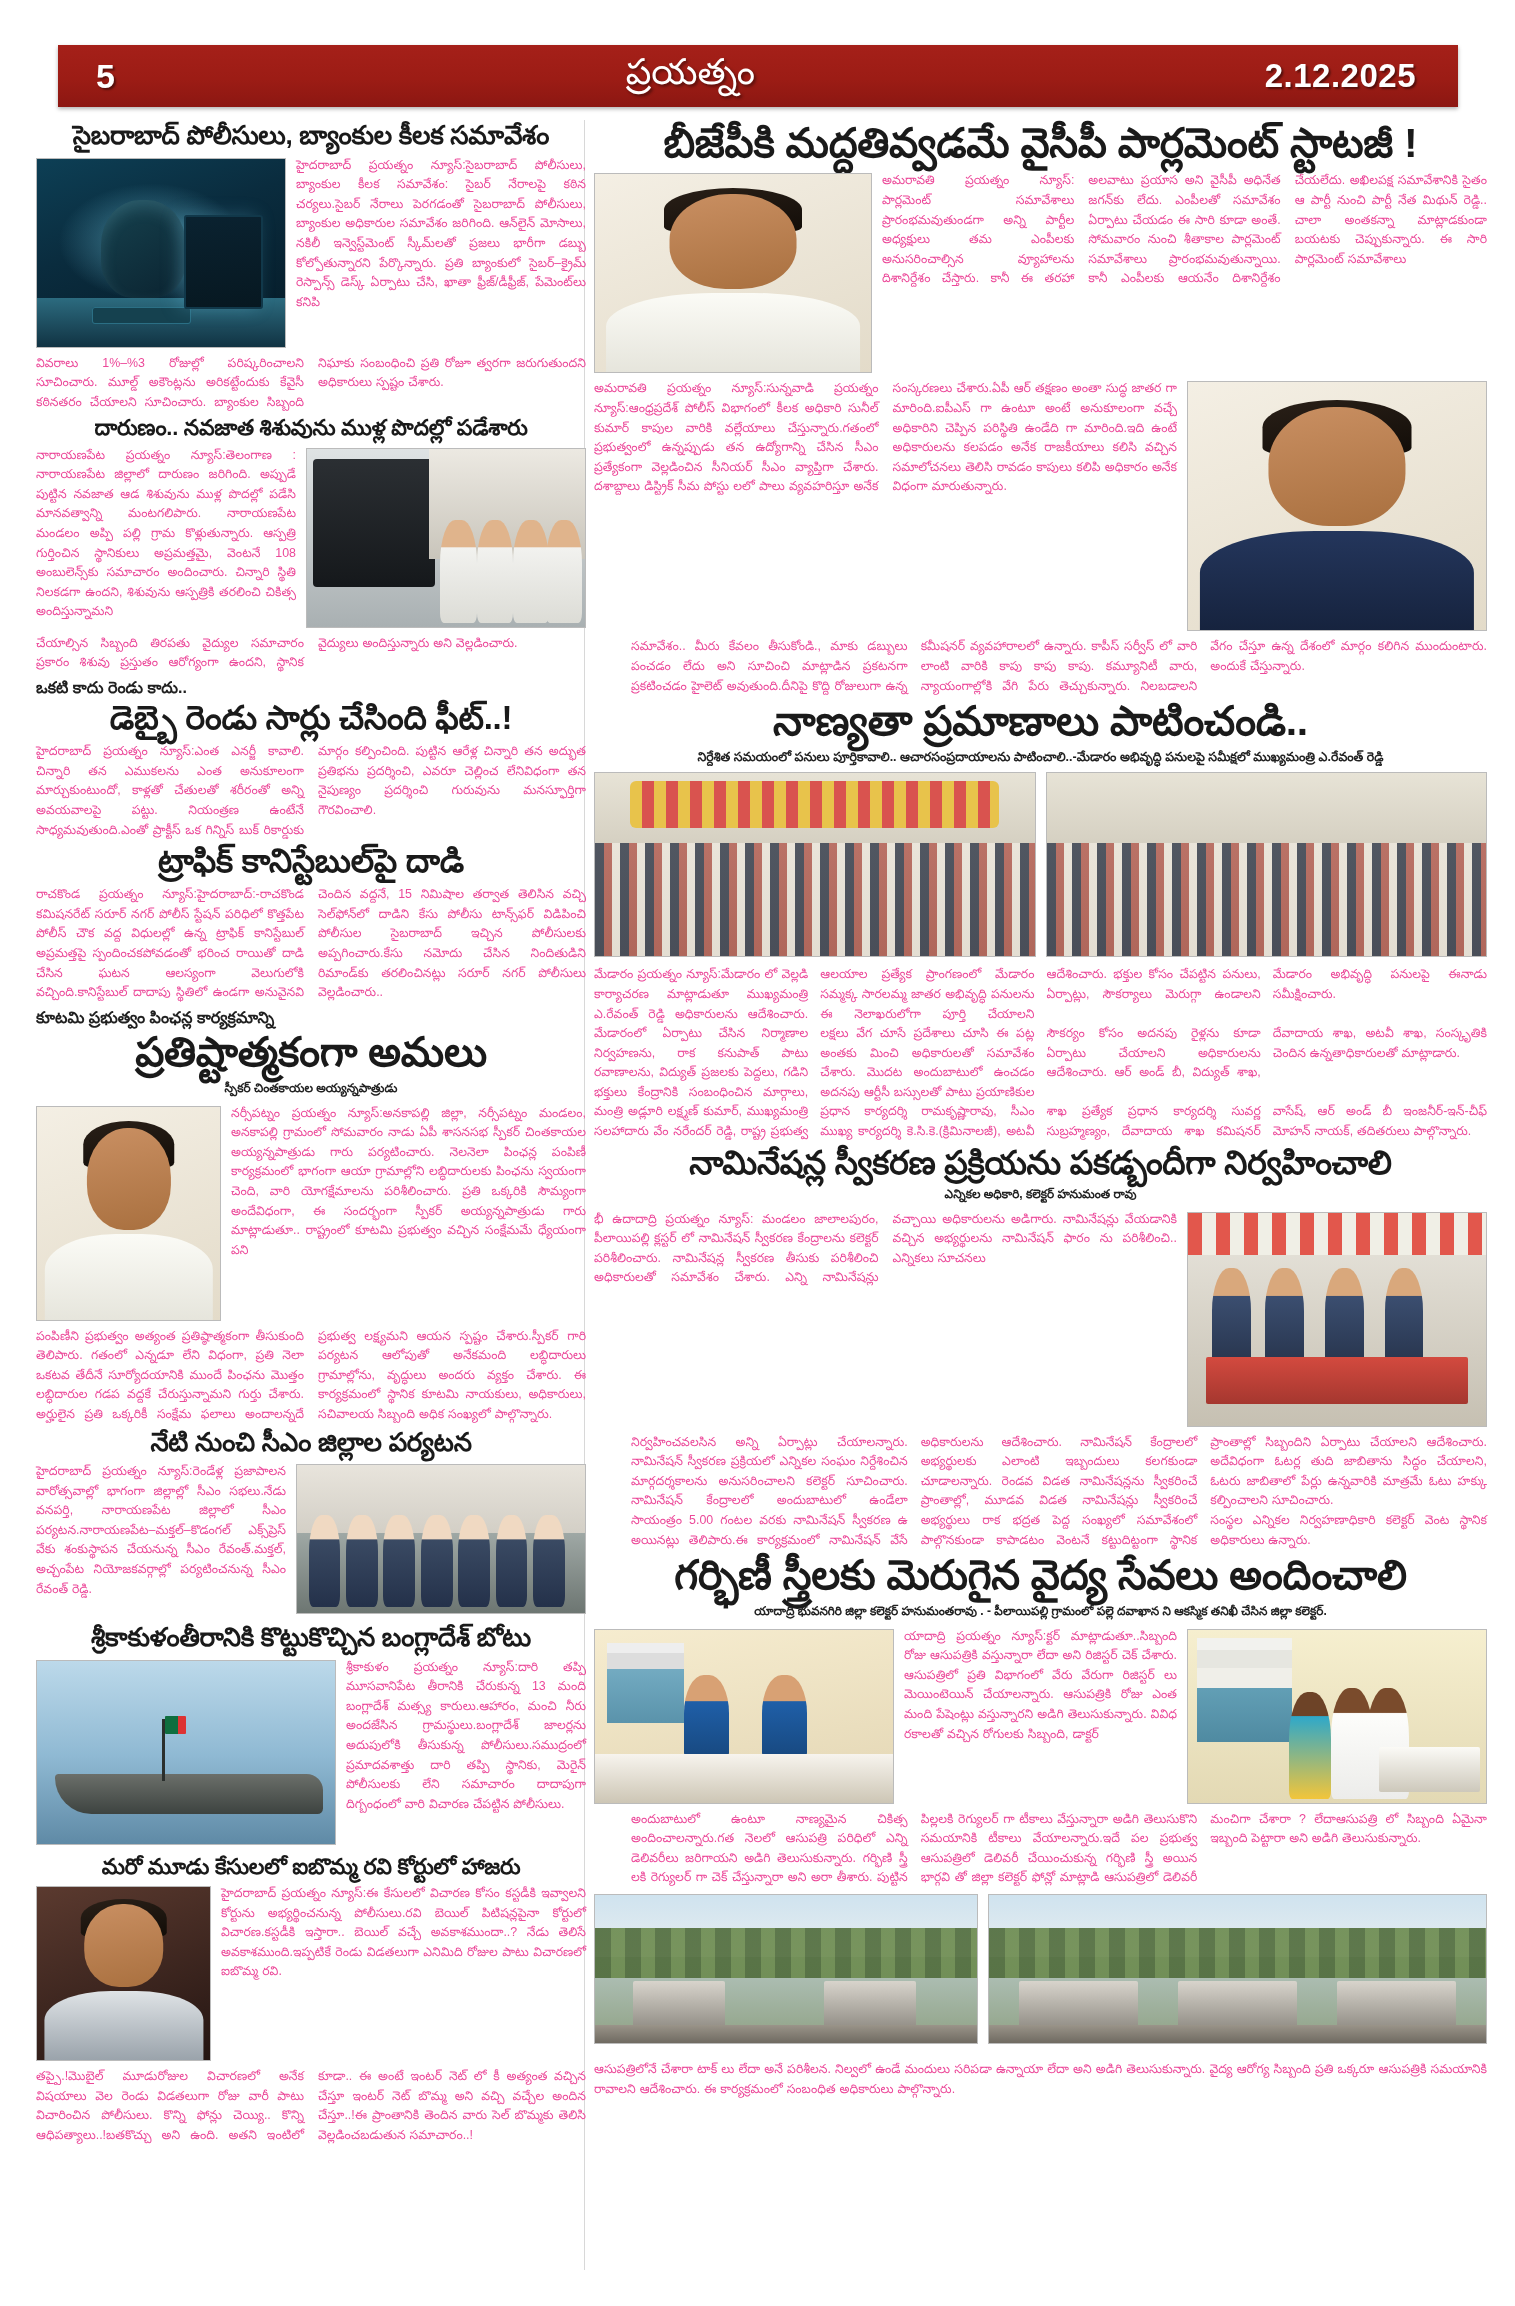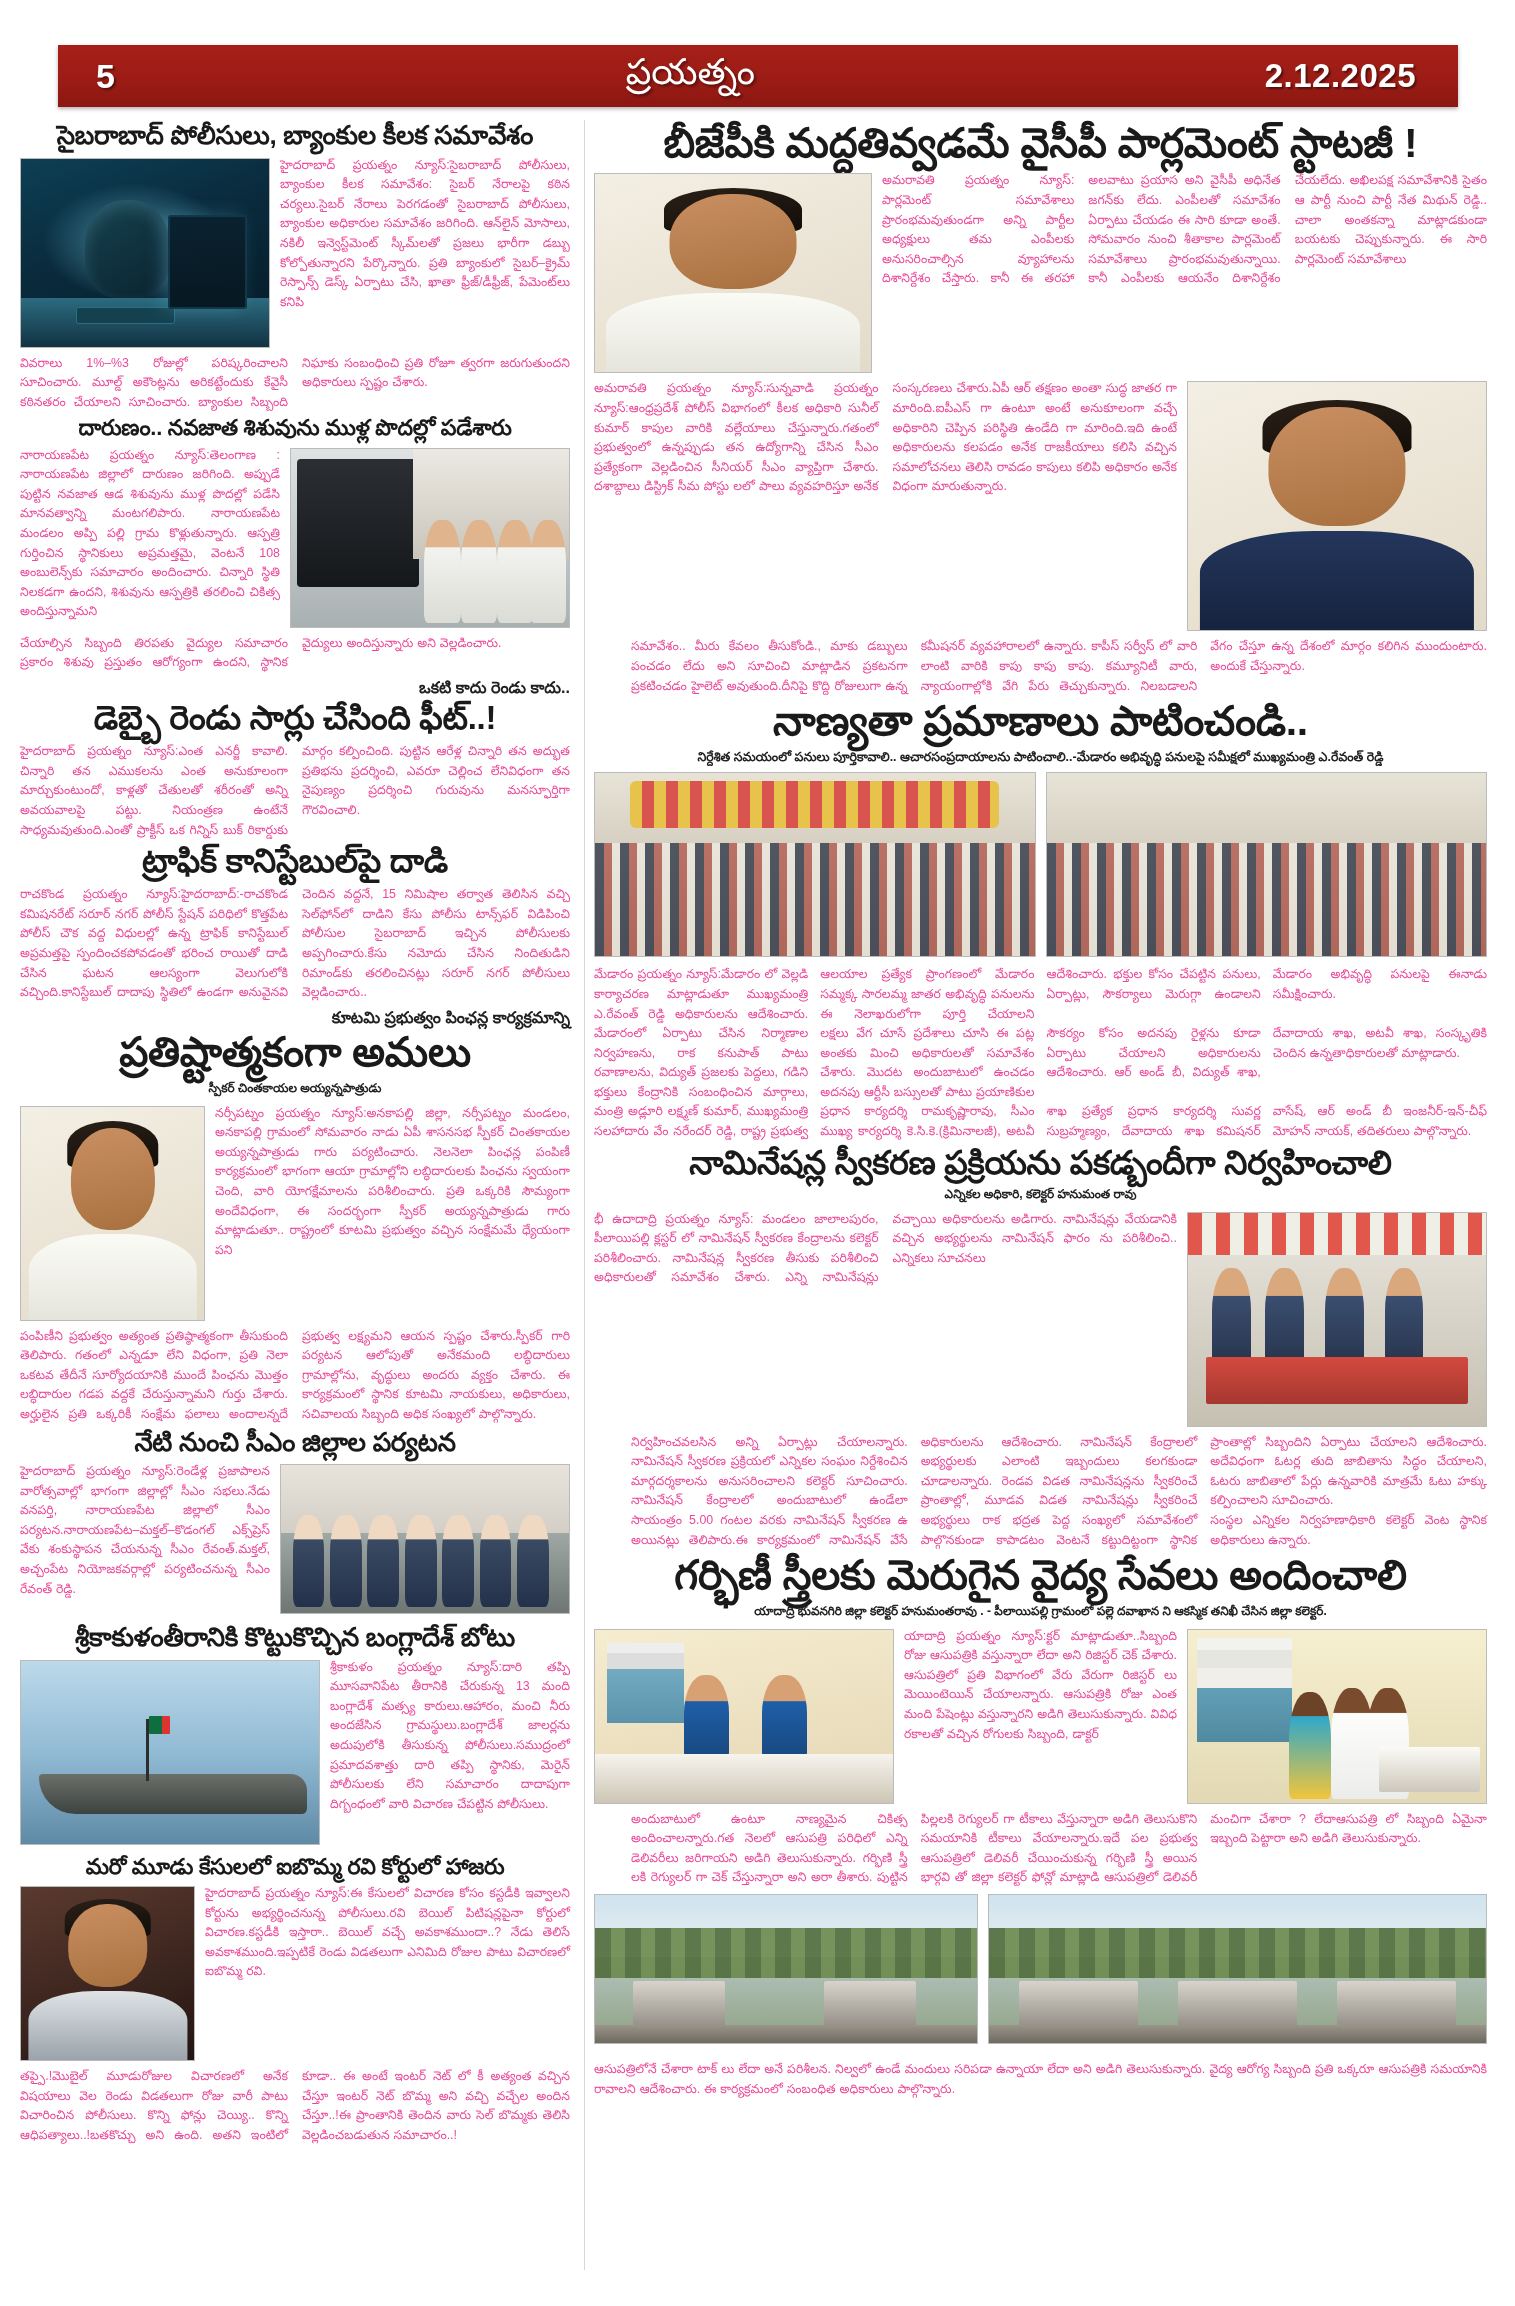--- a/index.html
+++ b/index.html
@@ -36,41 +36,41 @@
     font-size:36px; font-weight:normal;
     text-shadow: 2px 2px 3px rgba(0,0,0,.45);
   }
   .masthead .date {
     color:#fff; font-weight:bold; font-size:33px;
     margin-right: 42px; letter-spacing:.5px;
     text-shadow: 2px 2px 2px rgba(0,0,0,.45);
   }
 
   
-  .col-left  { position:absolute; left:20px;  top:118px; width:550px; }
+  .col-left  { position:absolute; left:36px;  top:118px; width:550px; }
   .col-main  { position:absolute; left:594px; top:118px; width:893px; }
 
   .vrule {
     position:absolute; left:584px; top:120px;
     width:1px; height:2150px; background:#d8d8d8;
   }
 
   
   .hl {
     font-weight: bold; color:#1a1a1a; line-height:1.06;
     text-align:center; margin: 4px 0 6px 0;
     letter-spacing:-.3px;
   }
   .hl-xl  { font-size: 41px; }
   .hl-lg  { font-size: 33px; }
   .hl-md  { font-size: 26px; }
   .hl-sm  { font-size: 22px; }
   .kicker {
     font-size: 16px; font-weight:bold; color:#202020;
-    text-align:right; margin: 6px 0 0 0; line-height:1.15;
+    text-align:left; margin: 6px 0 0 0; line-height:1.15;
   }
   .subhead {
     font-size: 12.5px; font-weight:bold; color:#222;
     text-align:center; margin: 3px 0 7px 0; line-height:1.25;
   }
   .byline {
     font-size: 12px; font-weight:bold; color:#222;
     text-align:center; margin: 2px 0 6px 0;
   }
   .body {

